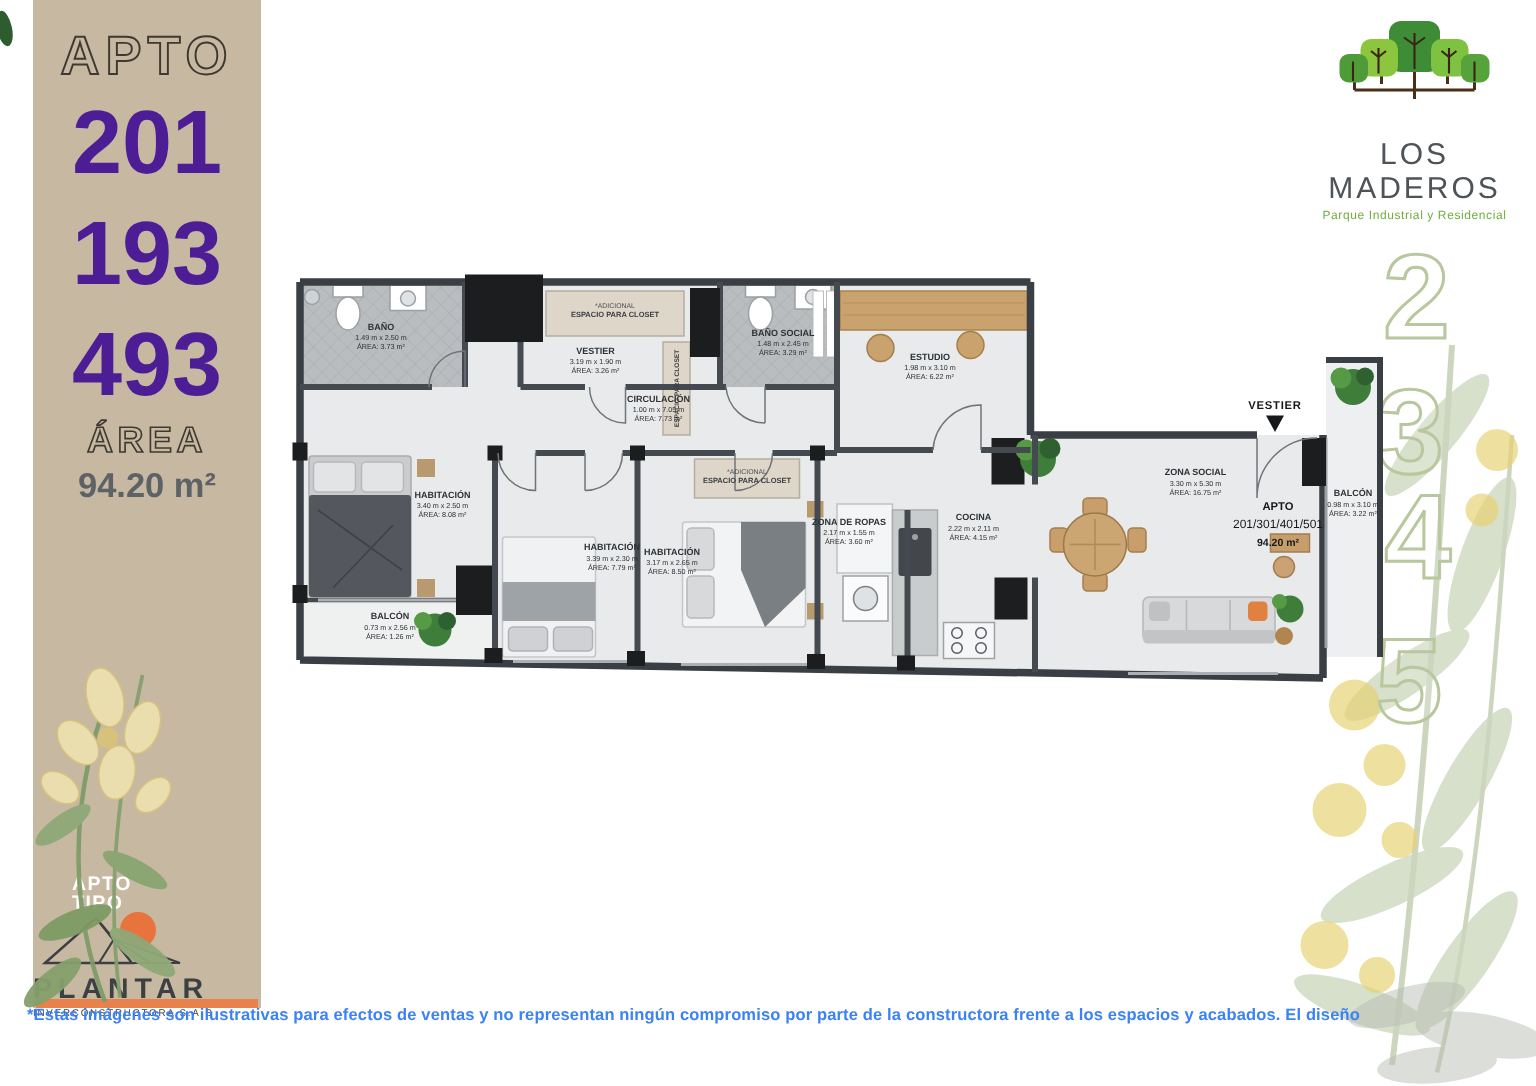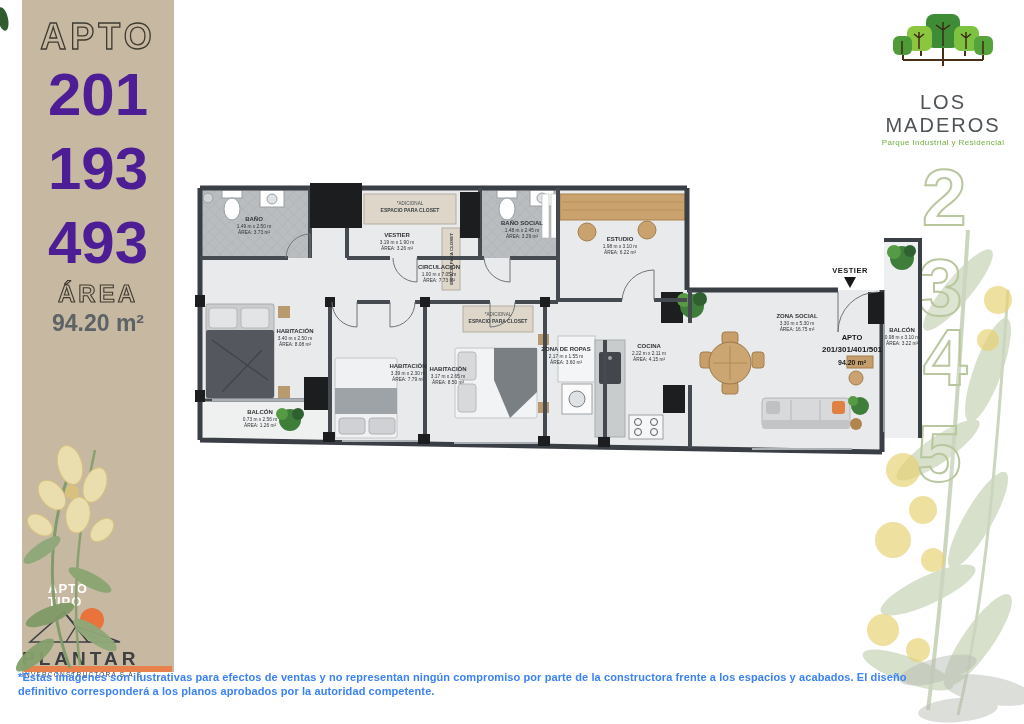--- a/index.html
+++ b/index.html
@@ -37,21 +37,21 @@
   .rsmall{font-size:4.8px;display:block;}
   .closet-note{position:absolute;text-align:center;transform:translate(-50%,-50%);line-height:1.4;white-space:nowrap;}
   .cnote{font-size:4.6px;display:block;color:#4a4e52;}
   .clab{font-size:5px;font-weight:bold;display:block;color:#3a3e42;}
   .vlabel{position:absolute;transform:translate(-50%,-50%) rotate(-90deg);font-size:4.4px;
           font-weight:bold;white-space:nowrap;color:#3a3e42;}
   .acceso{position:absolute;transform:translate(-50%,-50%);font-size:7.5px;font-weight:bold;
           letter-spacing:0.5px;color:#17181a;}
   .apto-tag{position:absolute;transform:translate(-50%,-50%);text-align:center;color:#17181a;line-height:1.6;white-space:nowrap;}
   .apto-tag .t1{font-size:7.5px;font-weight:bold;display:block;}
-  .apto-tag .t2{font-size:8px;font-weight:bold;display:block;}
+  .apto-tag .t2{font-size:8px;font-weight:normal;display:block;}
   .apto-tag .t3{font-size:7px;font-weight:bold;display:block;}
   
   .footer{position:absolute;left:18px;top:671px;width:995px;z-index:10;color:#3b82f6;}
   .footer div{font-size:11px;font-weight:bold;line-height:13.5px;letter-spacing:0.1px;}
   
   .bot-right{position:absolute;left:838px;top:170px;z-index:1;}
   .bot-left{position:absolute;left:0;top:430px;z-index:3;}
   .leaf-corner{position:absolute;left:0;top:6px;z-index:2;}
 </style>
 </head>
@@ -431,16 +431,15 @@
 
     <div class="apto-tag" style="left:660px;top:170px;">
       <span class="t1">APTO</span>
       <span class="t2">201/301/401/501</span>
       <span class="t3">94.20 m²</span>
     </div>
   </div>
 
   <footer class="footer">
     <div>*Estas imágenes son ilustrativas para efectos de ventas y no representan ningún compromiso por parte de la constructora frente a los espacios y acabados. El diseño</div>
-    <div>definitivo corresponderá a los planos aprobados por la autoridad competente.</div>
   </footer>
 
 </div>
 
 </body></html>

